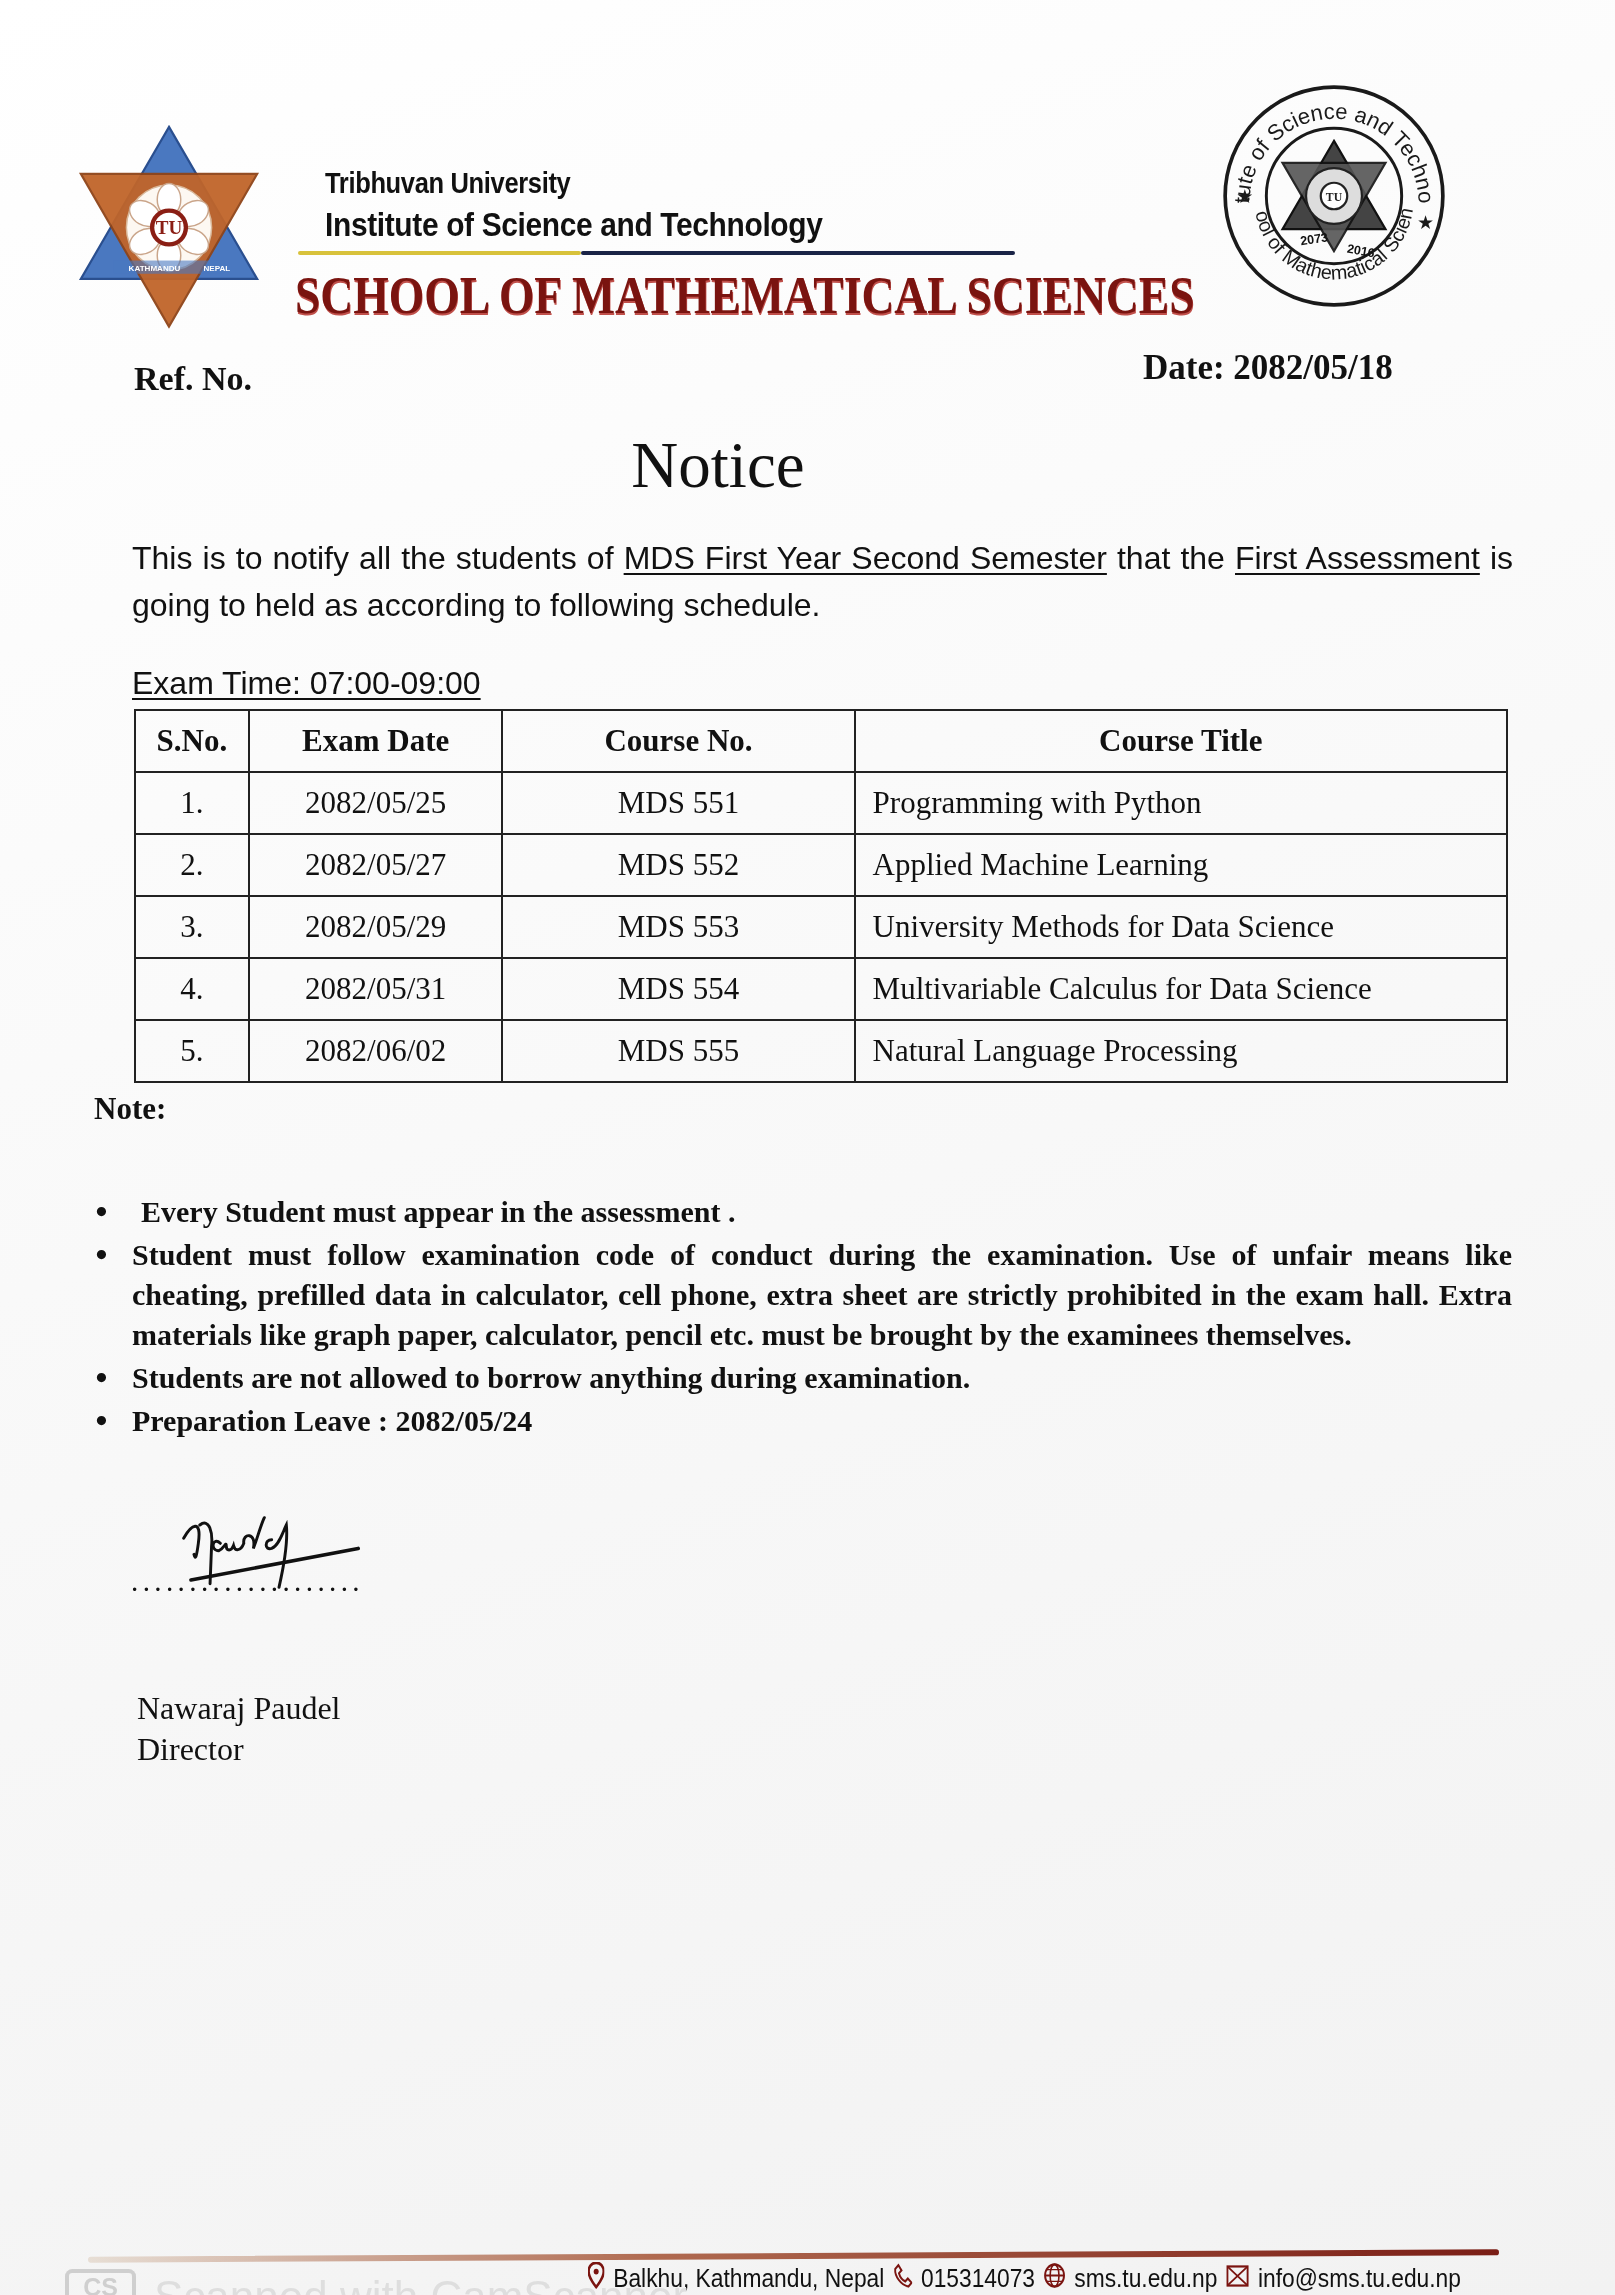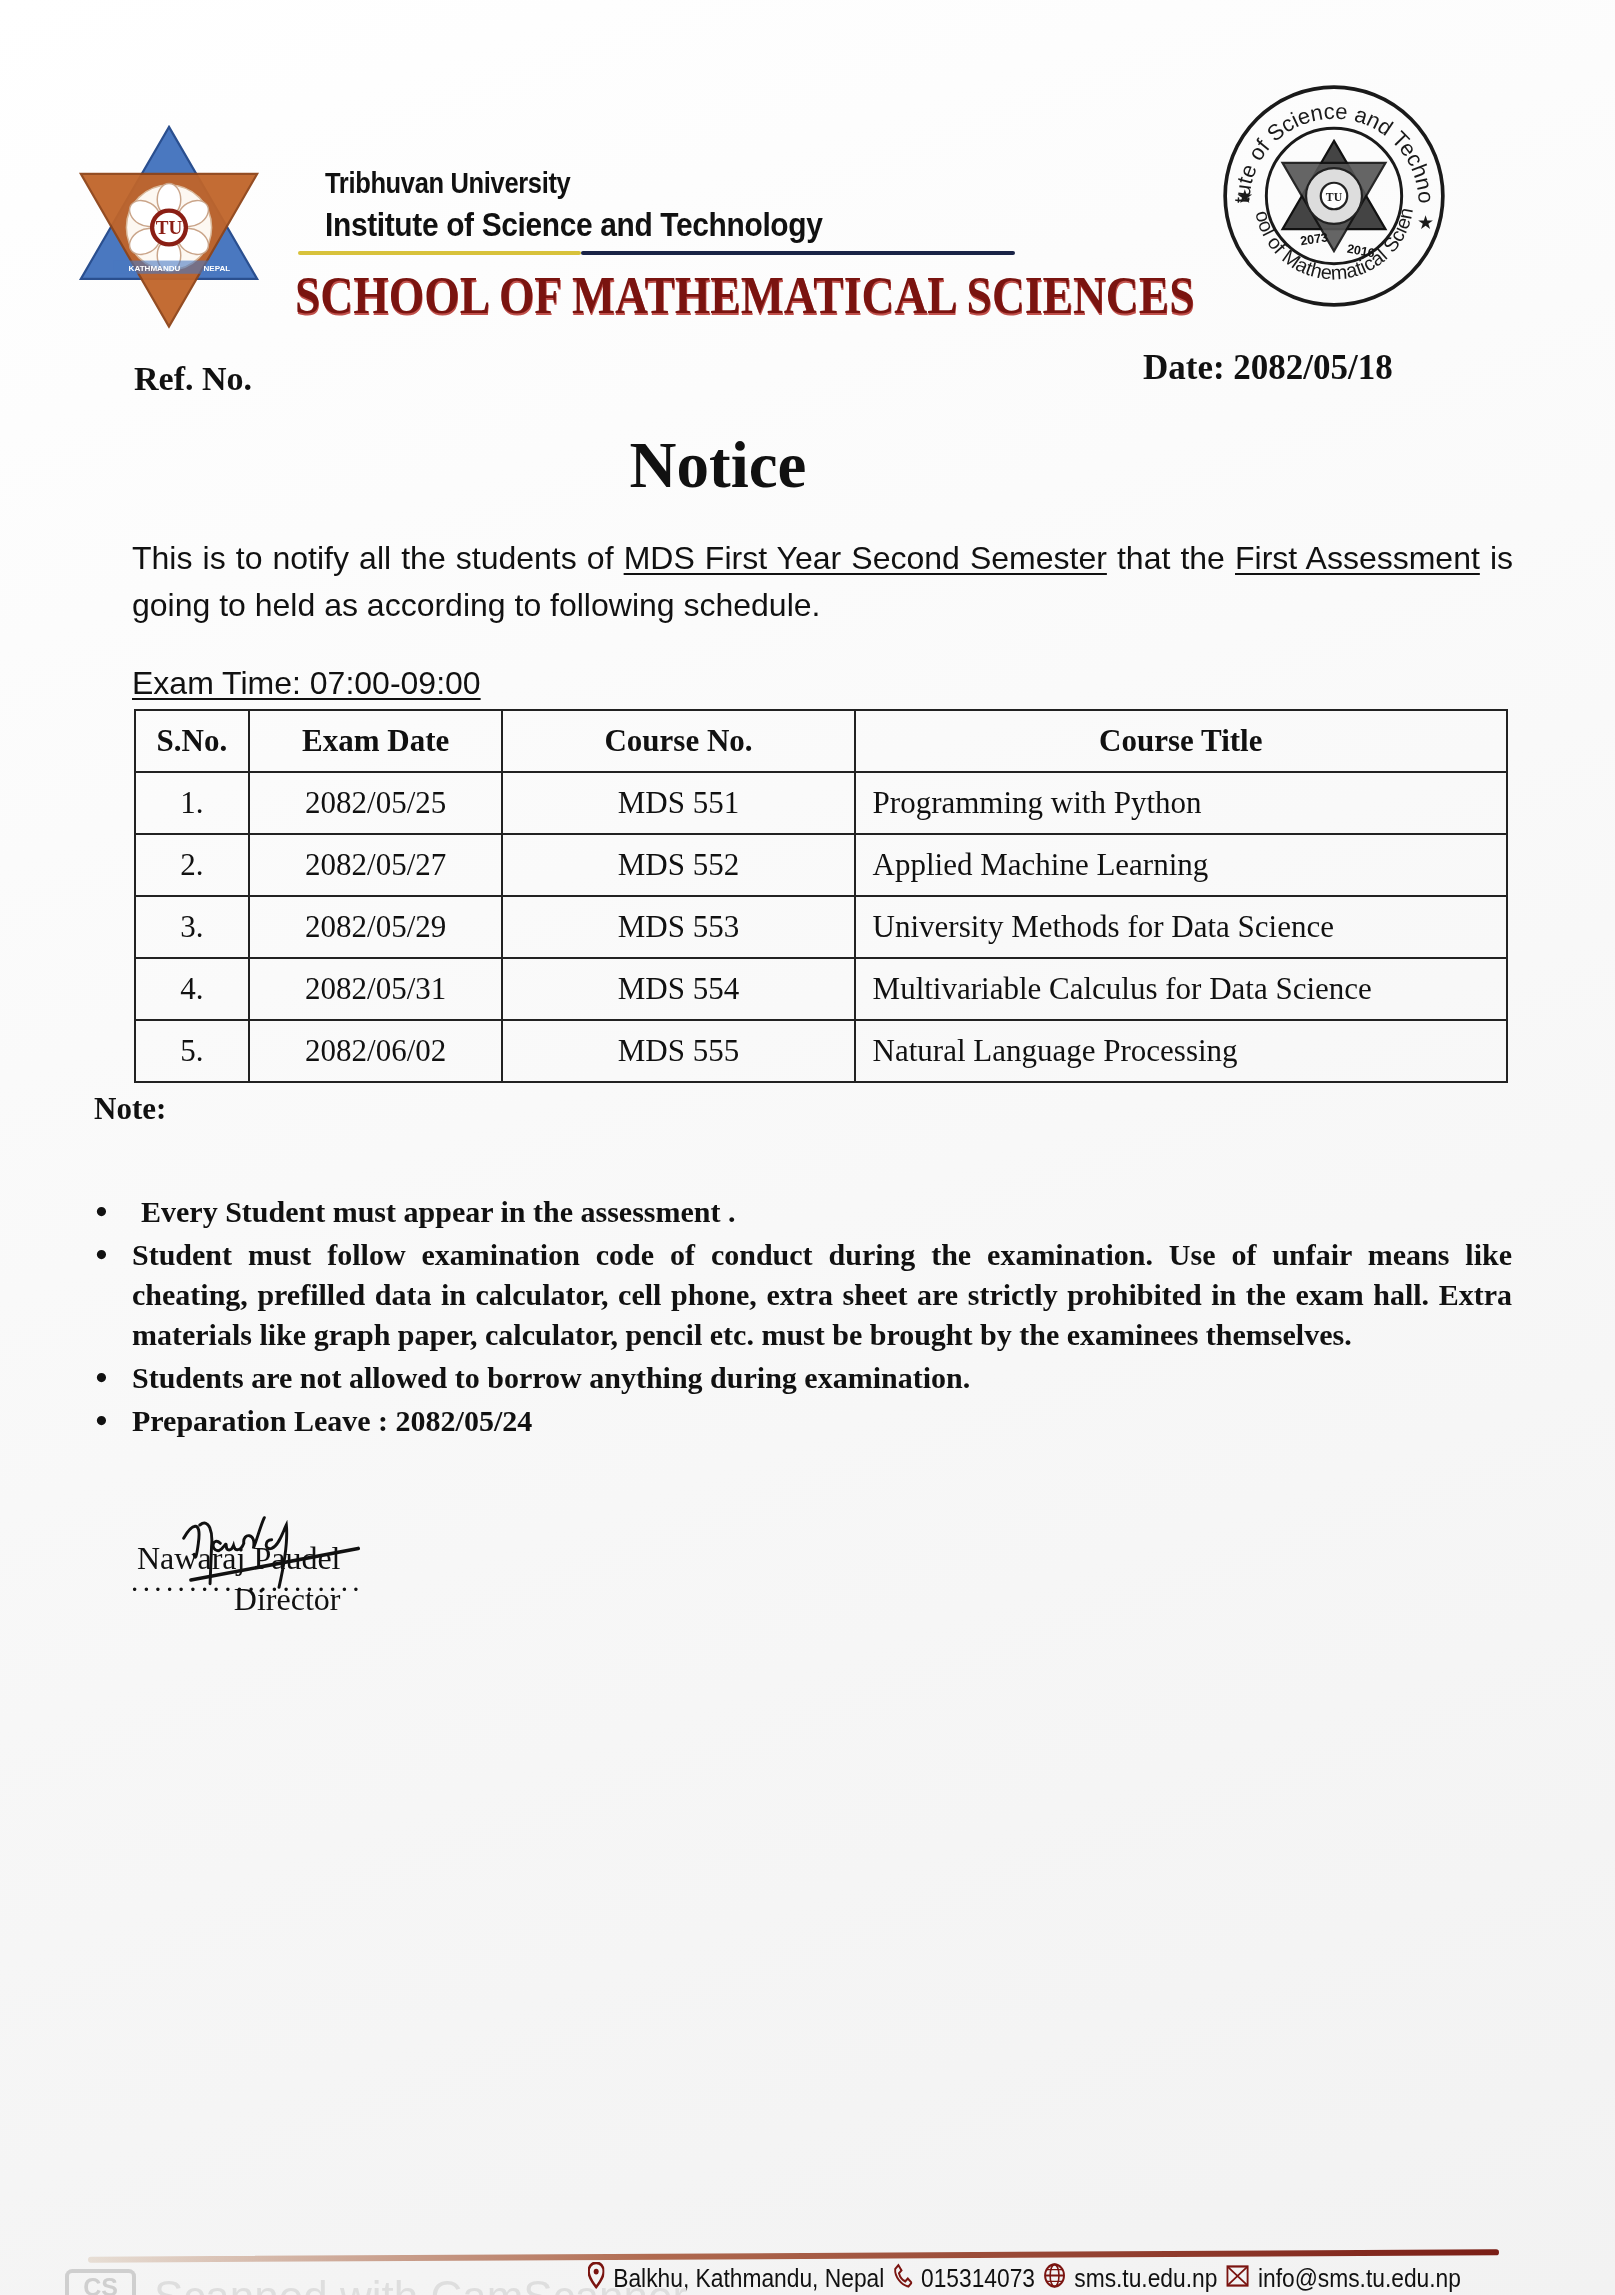--- a/index.html
+++ b/index.html
@@ -19,21 +19,21 @@
   .rule .navy { position: absolute; left: 283px; top: 0; width: 434px; height: 4.4px; background: #1a2446; border-radius: 2.2px; }
   .school { position: absolute; left: 295px; top: 265px; font-family: "Liberation Serif", serif; font-weight: bold;
             font-size: 53px; color: #7a1410; letter-spacing: 0px; transform: scaleX(0.86); transform-origin: left;
             text-shadow: 0.7px 1.5px 0 #c0504b; }
 
   .stamp { position: absolute; left: 1220px; top: 82px; width: 228px; height: 228px; }
 
   .ref { position: absolute; left: 134px; top: 360px; font-size: 34px; font-weight: bold; }
   .date { position: absolute; left: 1143px; top: 348px; font-size: 35px; font-weight: bold; }
 
-  .title { position: absolute; left: 0; width: 1436px; top: 428px; text-align: center; font-size: 65px; font-weight: bold; }
+  .title { position: absolute; left: 0; width: 1436px; top: 428px; text-align: center; font-size: 65px; font-weight: normal; }
 
   .para { position: absolute; left: 132px; top: 535px; width: 1381px; font-family: "Liberation Sans", sans-serif;
           font-size: 32px; line-height: 47px; text-align: justify; color: #111; }
   .para u { text-decoration: underline; text-decoration-thickness: 2.2px; text-underline-offset: 4.4px; margin-top: 37px; }
 
   .exam-time { position: absolute; left: 132px; top: 665px; font-family: "Liberation Sans", sans-serif; font-size: 32px;
                text-decoration: underline; text-decoration-thickness: 2.2px; text-underline-offset: 4.4px; }
 
   table.schedule { position: absolute; left: 134px; top: 709px; width: 1374px; border-collapse: collapse; font-family: "Liberation Serif", serif; }
   table.schedule th, table.schedule td { border: 2.2px solid #222; height: 62px; font-size: 31px; }
@@ -43,21 +43,21 @@
   .c1 { width: 114px; } .c2 { width: 254px; margin-left: 12px; } .c3 { width: 353px; border-radius: 19px; } .c4 { width: 654px; }
 
   .note-label { position: absolute; left: 94px; top: 1091px; font-size: 31px; font-weight: bold; }
   ul.notes { position: absolute; left: 94px; top: 1192px; width: 1418px; list-style: none; }
   ul.notes li { position: relative; padding-left: 38px; font-size: 30px; font-weight: bold; line-height: 40px; text-align: justify; margin-bottom: 2.9px; }
   ul.notes li::before { content: "\2022"; position: absolute; left: 1.5px; top: 0; font-size: 34px; }
   ul.notes li.first { padding-left: 47px; }
 
   .signature { position: absolute; left: 169px; top: 1503px; width: 198px; height: 88px; }
   .dots { position: absolute; left: 131px; top: 1565px; font-size: 29px; letter-spacing: 4.4px; }
-  .signer { position: absolute; left: 137px; top: 1538px; font-size: 32px; text-align: right; line-height: 41px; }
+  .signer { position: absolute; left: 137px; top: 1688px; font-size: 32px; text-align: left; line-height: 41px; }
 
   .footer-rule { position: absolute; left: 88px; top: 2253px; width: 1411px; height: 5.9px;
                  background: linear-gradient(90deg, rgba(200,170,140,0.3) 0%, #b06a50 40%, #7a1e16 100%); border-radius: 2.9px; transform: rotate(-0.3deg); }
   .footer { position: absolute; left: 588px; top: 2262px; font-family: "Liberation Sans", sans-serif; font-size: 26.5px;
             display: flex; align-items: center; gap: 10.3px; transform: scaleX(0.86); transform-origin: left; white-space: nowrap; }
   .ficon { color: #7a1410; font-size: 26.5px; }
   .cs-mark { position: absolute; left: 65px; top: 2269px; width: 71px; height: 29px; border: 4.4px solid #cfcfcf; border-bottom: none; border-radius: 7.3px 7.3px 0 0;
              font-family: "Liberation Sans", sans-serif; font-weight: bold; color: #cfcfcf; font-size: 25px; text-align: center; line-height: 29px; }
   .cs-text { position: absolute; left: 154px; top: 2272px; font-family: "Liberation Sans", sans-serif; font-size: 44px; color: #dedede; }
 </style>

